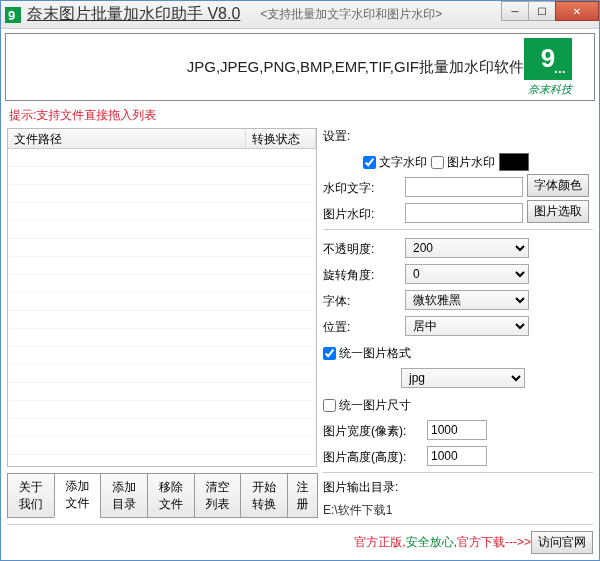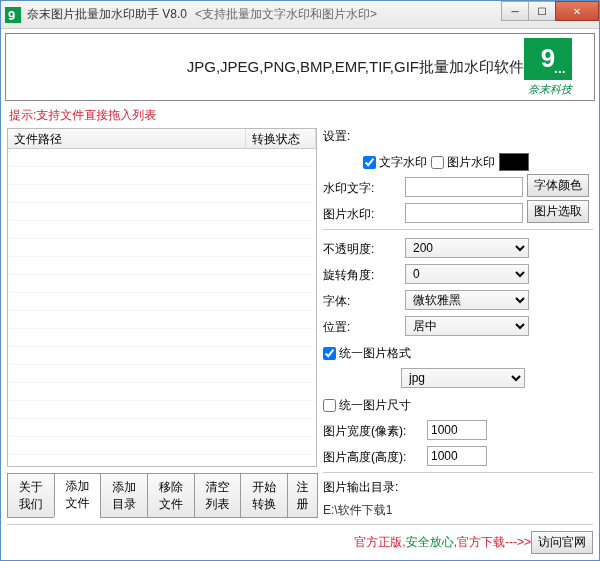--- a/index.html
+++ b/index.html
@@ -1,21 +1,21 @@
 <!DOCTYPE html>
 <html><head>
 <meta charset="utf-8">
 <style>
 * { box-sizing: border-box; margin: 0; padding: 0; }
 body { font-family: "Microsoft YaHei", sans-serif; font-size: 12px; background: #fff; }
 .window { width: 600px; height: 561px; border: 1px solid #5a8fc8; display: flex; flex-direction: column; }
 .titlebar { height: 28px; background: linear-gradient(#f5f5f5, #e8e8e8); border-bottom: 1px solid #ccc; display: flex; align-items: center; padding: 0 4px; position: relative; }
 .titlebar .icon { width: 16px; height: 16px; margin-right: 6px; }
-.titlebar .title { font-size: 12px; color: #333; }
-.titlebar .subtitle { font-size: 12px; color: #666; margin-left: 8px; }
+.titlebar .title { font-size: 16px; color: #333; text-decoration: underline; }
+.titlebar .subtitle { font-size: 12px; color: #666; margin-left: 20px; }
 .winbtns { position: absolute; right: 0; top: 0; display: flex; }
 .winbtn { width: 28px; height: 20px; border: 1px solid #aaa; background: linear-gradient(#f8f8f8, #e0e0e0); margin-left: -1px; display: flex; align-items: center; justify-content: center; font-size: 10px; cursor: pointer; }
 .winbtn.close { background: linear-gradient(#e67a5a, #c94f3a); color: #fff; border-color: #a03a2a; width: 44px; }
 .header { height: 68px; border: 1px solid #888; margin: 4px; display: flex; align-items: center; justify-content: flex-end; padding: 0 18px; background: #fff; }
 .header .heading { font-size: 15px; color: #222; }
 .logo { width: 52px; text-align: center; }
 .logo .sq { width: 48px; height: 42px; background: #0b9a4a; display: flex; align-items: center; justify-content: center; color: #fff; font-size: 26px; font-weight: bold; position: relative; }
 .logo .dots { position: absolute; bottom: 4px; right: 6px; font-size: 8px; letter-spacing: 1px; }
 .logo .lt { font-size: 11px; color: #0b8a45; margin-top: 2px; font-style: italic; }
 .hint { color: #d23; font-size: 12px; margin: 2px 8px 4px; }

